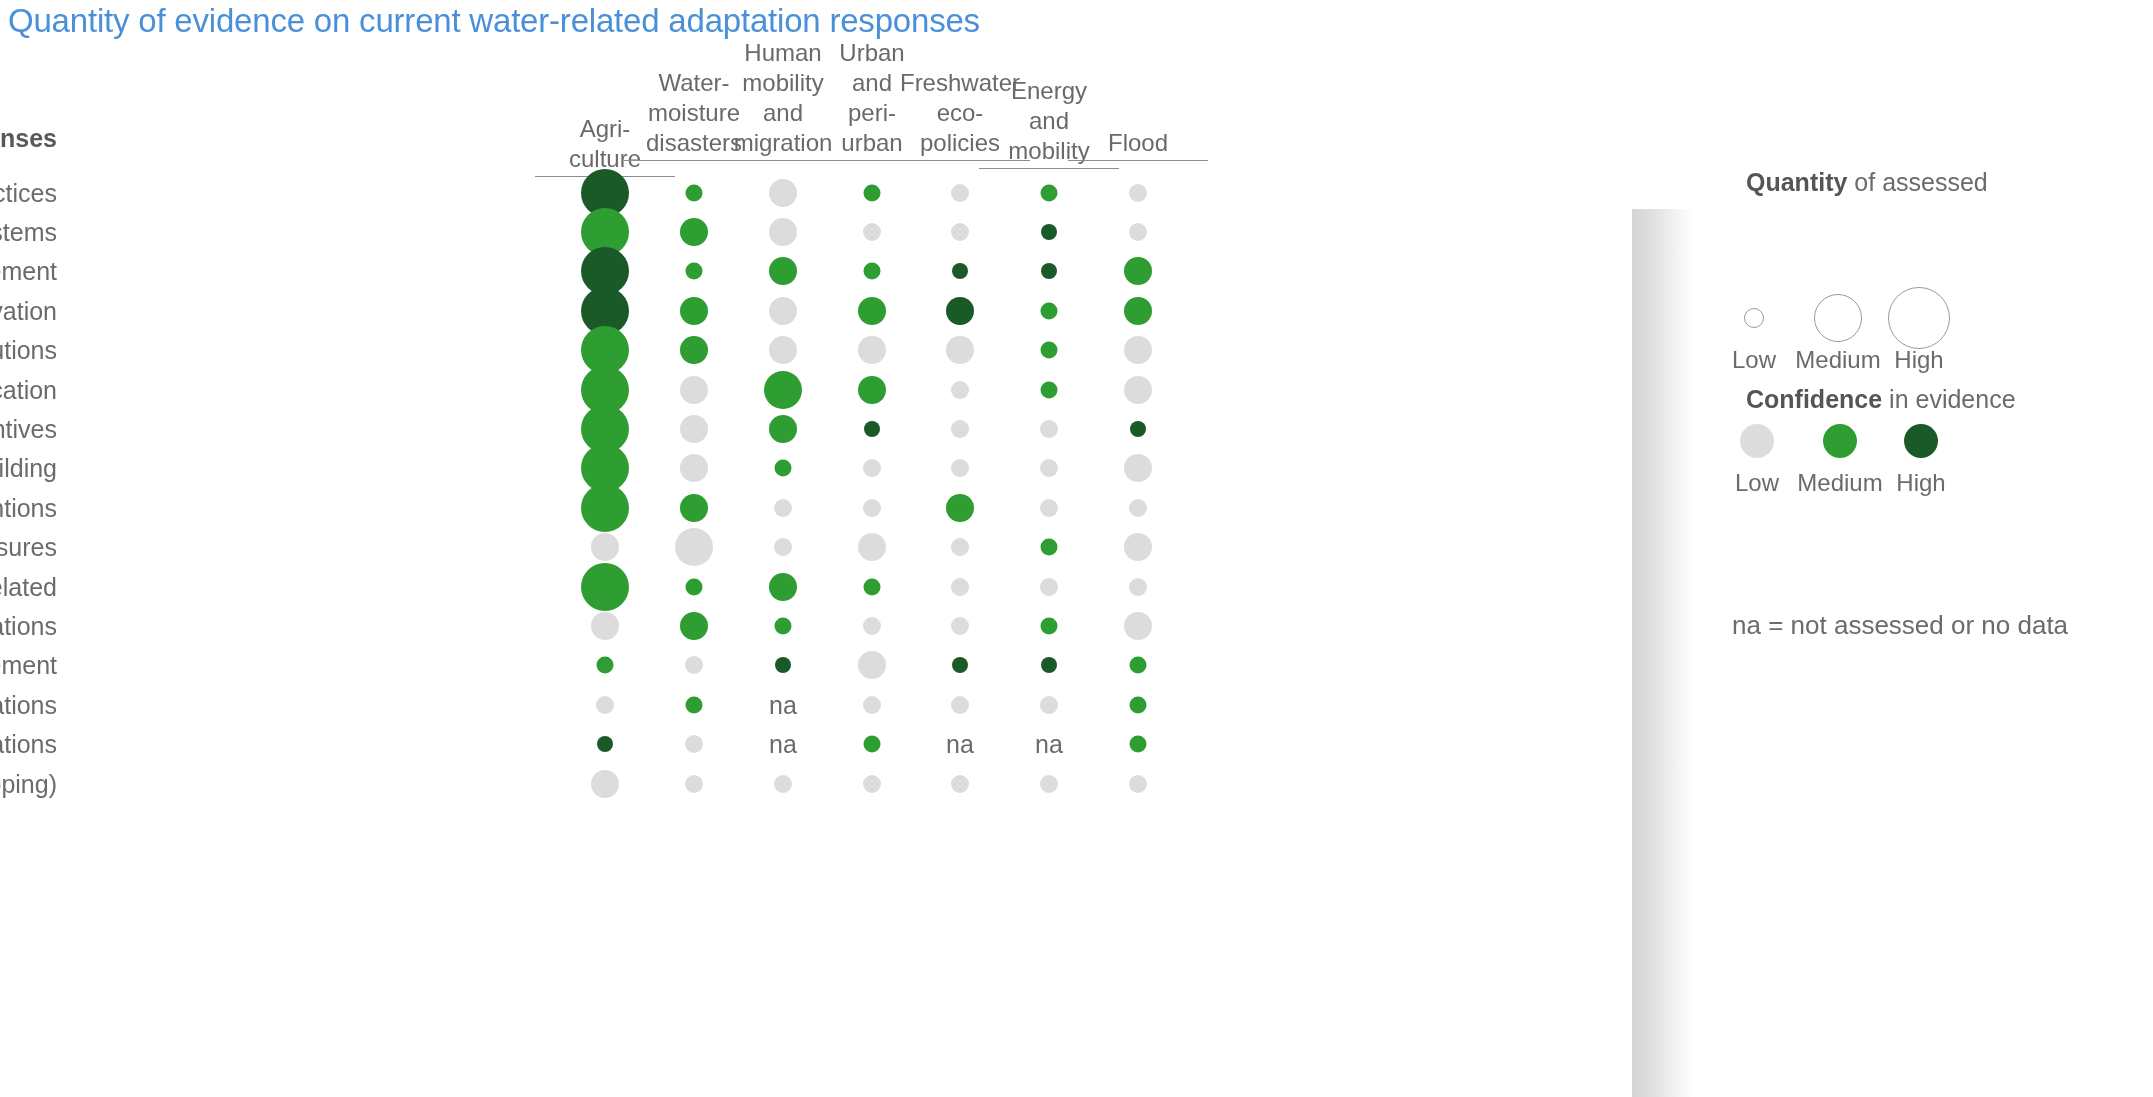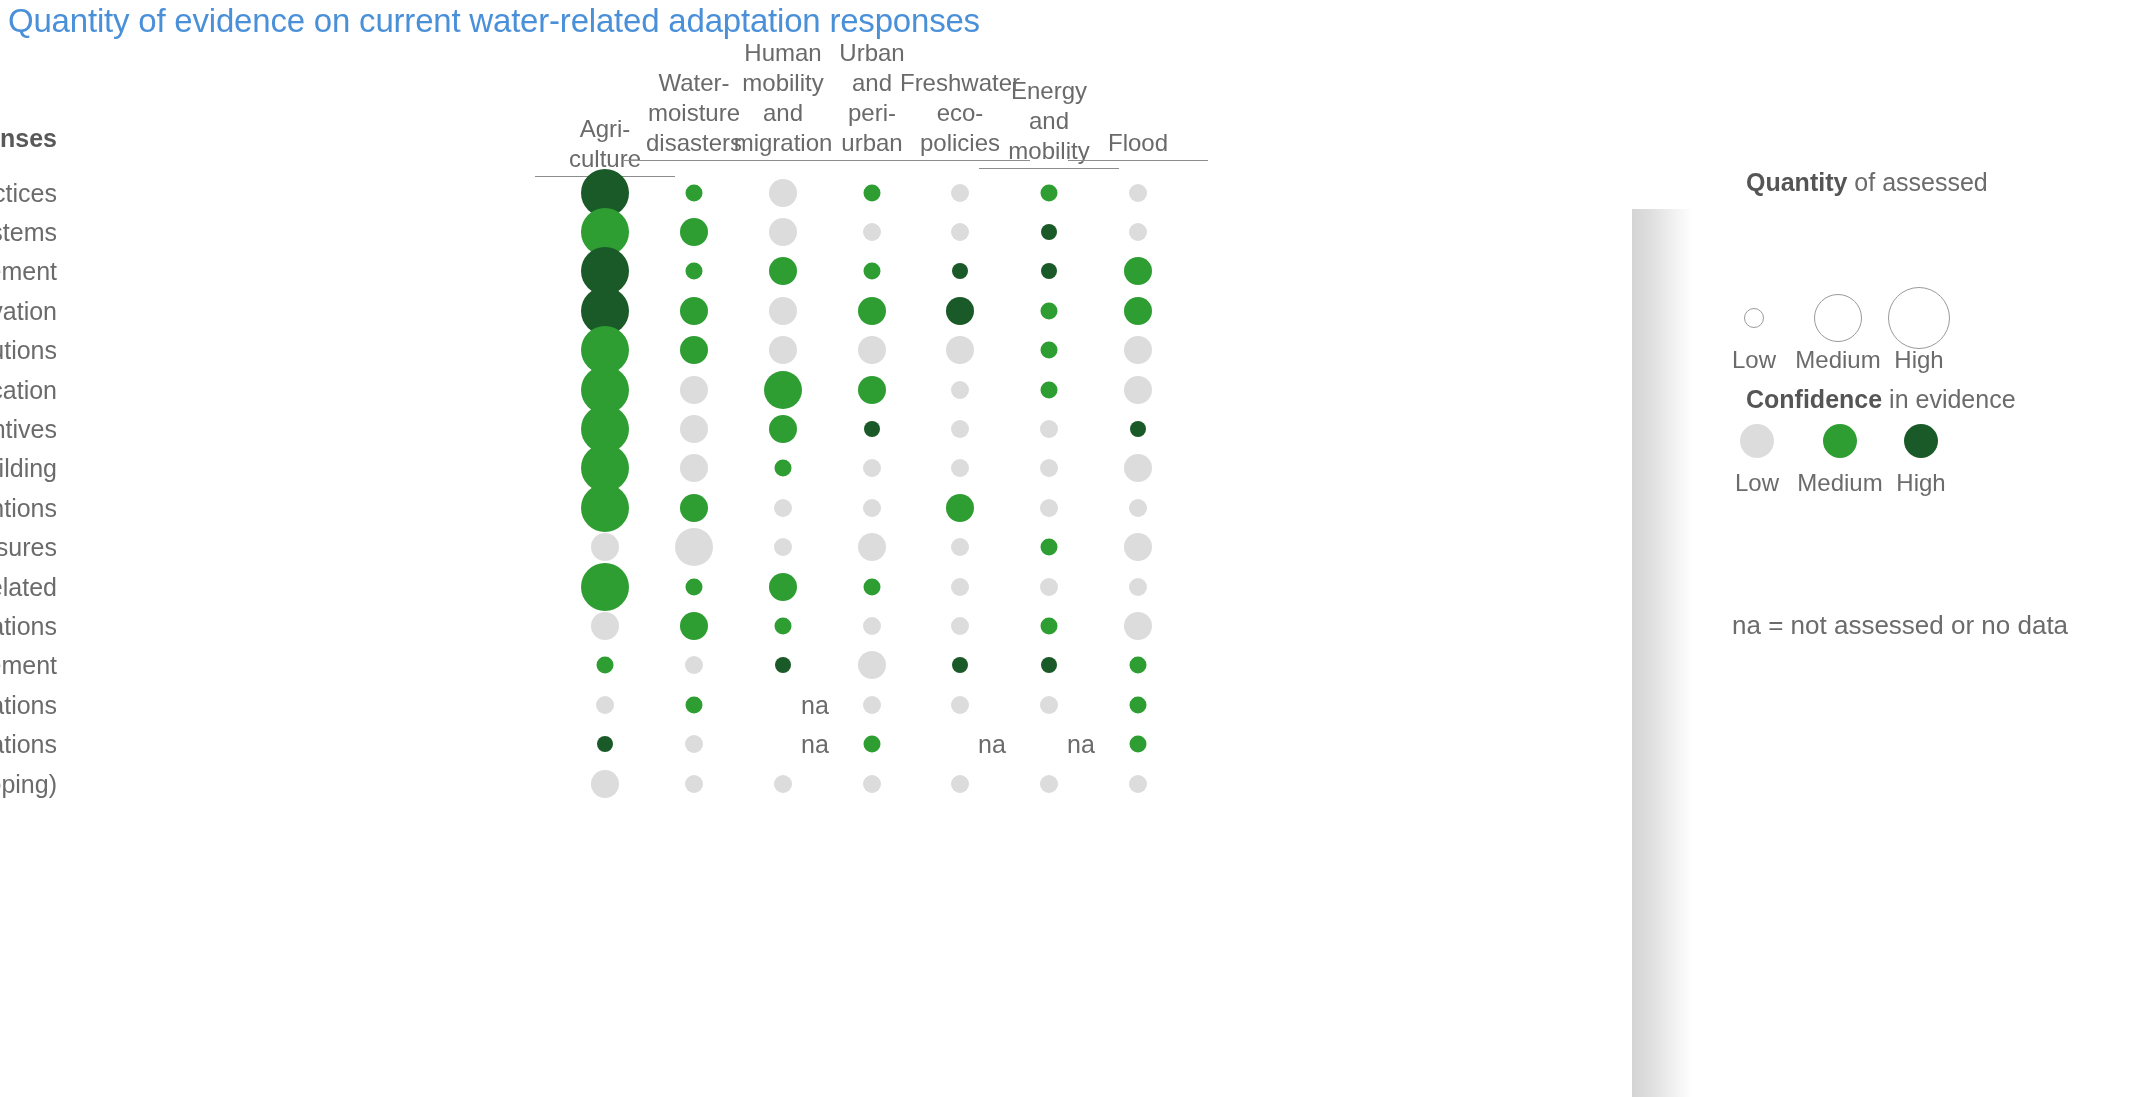--- a/index.html
+++ b/index.html
@@ -30,21 +30,21 @@
 
   .row-label{
     position:absolute;right:1583px;
     font-size:25px;color:#6b6b6b;white-space:nowrap;
     transform:translateY(-50%);
   }
 
   .dot{position:absolute;border-radius:50%;transform:translate(-50%,-50%);}
   .na{
     position:absolute;transform:translate(-50%,-50%);
-    font-size:25px;color:#6b6b6b;margin-left:32px;
+    font-size:25px;color:#6b6b6b;
   }
 
   
   #divider{
     position:absolute;left:1632px;top:209px;width:60px;height:888px;
     background:linear-gradient(to right,#d4d4d4 0%,#e0e0e0 35%,#f2f2f2 72%,#ffffff 100%);
   }
 
   
   #legend{position:absolute;left:1700px;top:0;width:453px;height:1097px;}

